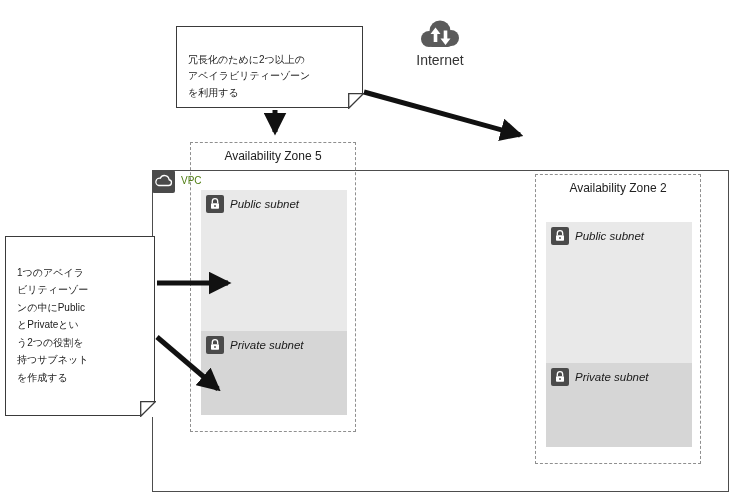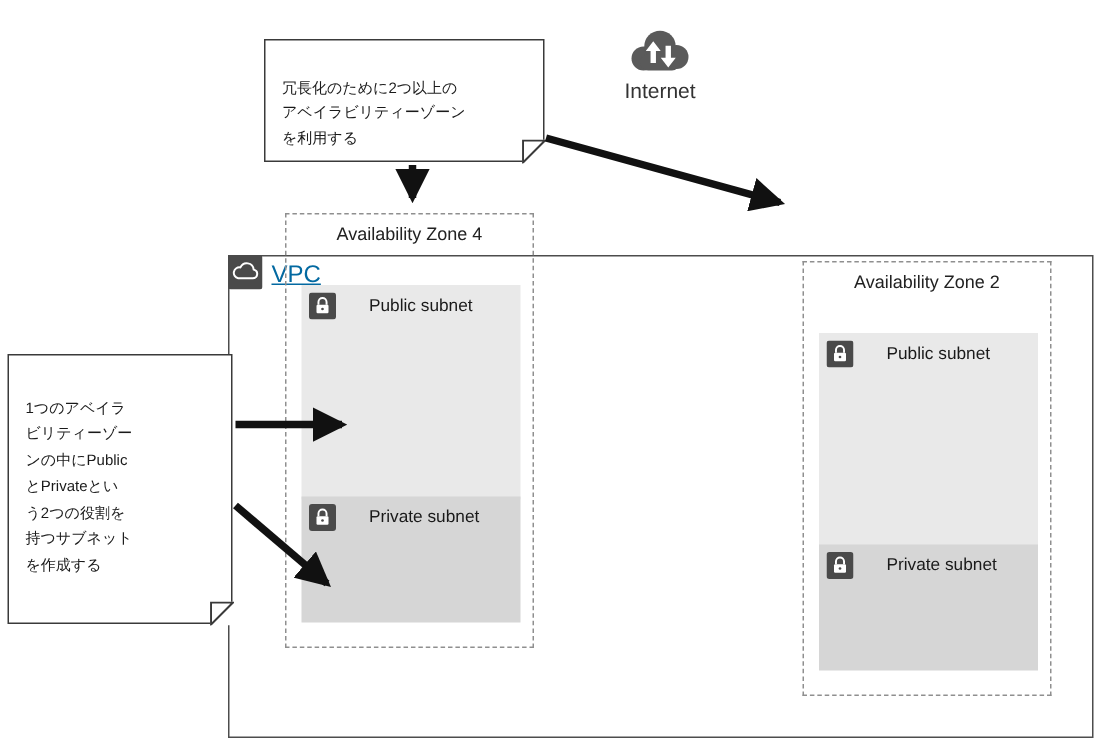--- a/index.html
+++ b/index.html
@@ -16,34 +16,34 @@
 
   
   .internet { position:absolute; left:402px; top:18px; width:76px; text-align:center; z-index:4; }
   .internet svg { display:block; margin:0 auto; }
   .internet-label { font-size:14px; color:#333; margin-top:2px; }
 
   
   .vpc-box { position:absolute; left:152px; top:170px; width:577px; height:322px;
              border:1.5px solid #4d4d4d; background:#fff; z-index:1; }
   .vpc-icon { position:absolute; left:-1.5px; top:-1.5px; display:block; }
-  .vpc-label { position:absolute; left:28px; top:4px; font-size:16px; color:#0369a1;text-decoration:underline; }
+  .vpc-label { position:absolute; left:28px; top:4px; font-size:10px; color:#4d7c0f; }
 
   
   .az { position:absolute; top:142px; width:166px; height:290px;
         border:1.2px dashed #8f8f8f; z-index:2; }
   .az1 { left:190px; }
   .az2 { left:535px;margin-top:32px; }
   .az-label { text-align:center; padding-top:6px; font-size:12px; color:#222; }
 
   
   .subnet { position:absolute; left:10px; width:146px; }
   .subnet-public  { top:47px;  height:143px; background:#e9e9e9; }
   .subnet-private { top:188px; height:84px;  background:#d6d6d6; }
-  .subnet-header { display:flex; align-items:center; gap:22px; padding:5px; }
+  .subnet-header { display:flex; align-items:center; gap:6px; padding:5px;font-style:italic; }
   .subnet-label { font-size:11.5px; color:#1a1a1a; }
 
   
   .arrow-layer { position:absolute; left:0; top:0; z-index:10; pointer-events:none; }
 </style>
 </head>
 <body>
 
 <div class="canvas">
 
@@ -87,21 +87,21 @@
 
   <div class="vpc-box">
     <svg class="vpc-icon" width="23" height="23" viewBox="0 0 23 23">
       <rect width="23" height="23" rx="2" fill="#4a4a4a"></rect>
       <path d="M6.8 15.5 h9.8 a2.9 2.9 0 0 0 0.5 -5.75 A4.6 4.6 0 0 0 8.3 8.3 A3.4 3.4 0 0 0 6.8 15.5 Z" fill="none" stroke="#ffffff" stroke-width="1.3" stroke-linejoin="round"></path>
     </svg>
     <span class="vpc-label">VPC</span>
   </div>
 
   <div class="az az1">
-    <div class="az-label">Availability Zone 4</div>
+    <div class="az-label">Availability Zone 5</div>
     <div class="subnet subnet-public">
       <div class="subnet-header">
         <svg width="18" height="18" viewBox="0 0 18 18">
           <rect width="18" height="18" rx="2" fill="#4a4a4a"></rect>
           <path d="M6.3 8.2 V6.4 a2.7 2.7 0 0 1 5.4 0 V8.2" fill="none" stroke="#ffffff" stroke-width="1.3"></path>
           <rect x="5" y="8.2" width="8" height="5.6" rx="0.8" fill="#ffffff"></rect>
           <circle cx="9" cy="11" r="0.9" fill="#4a4a4a"></circle>
         </svg>
         <span class="subnet-label">Public subnet</span>
       </div>

